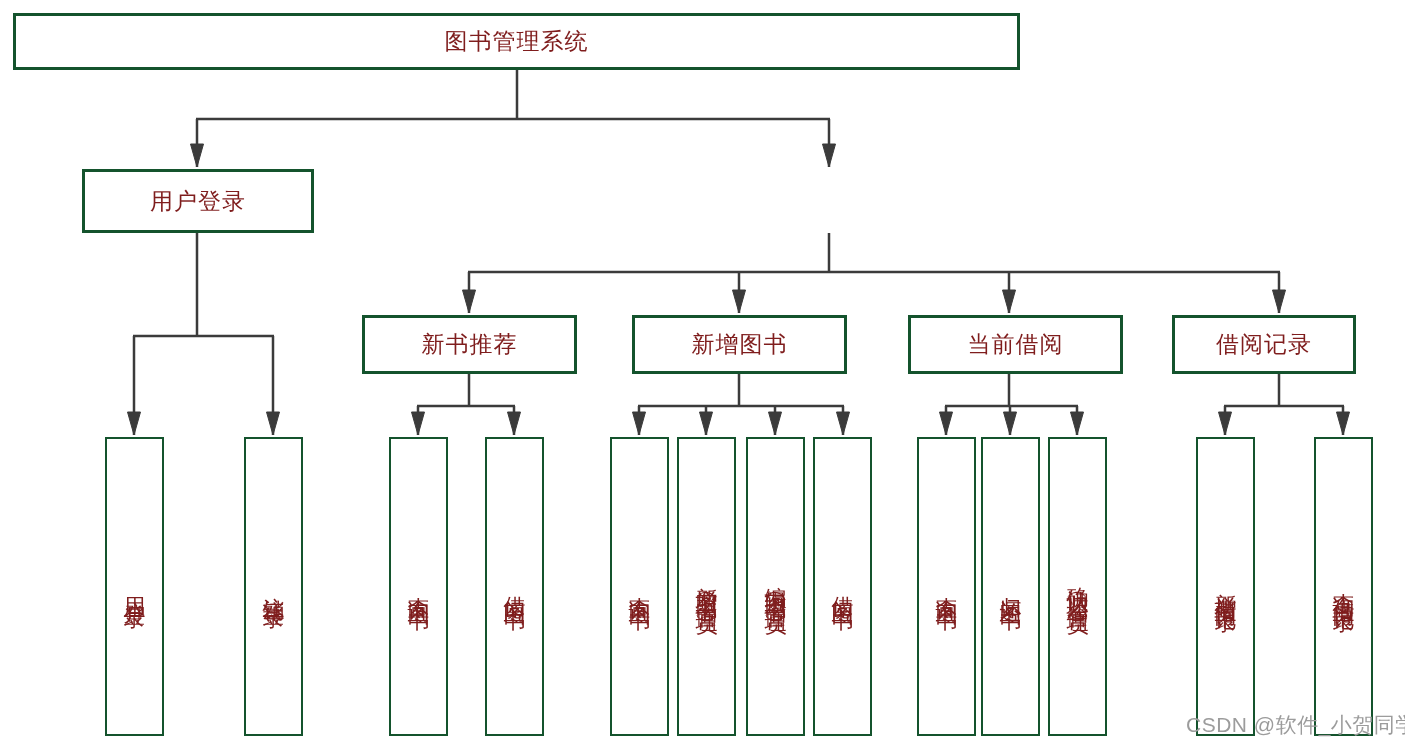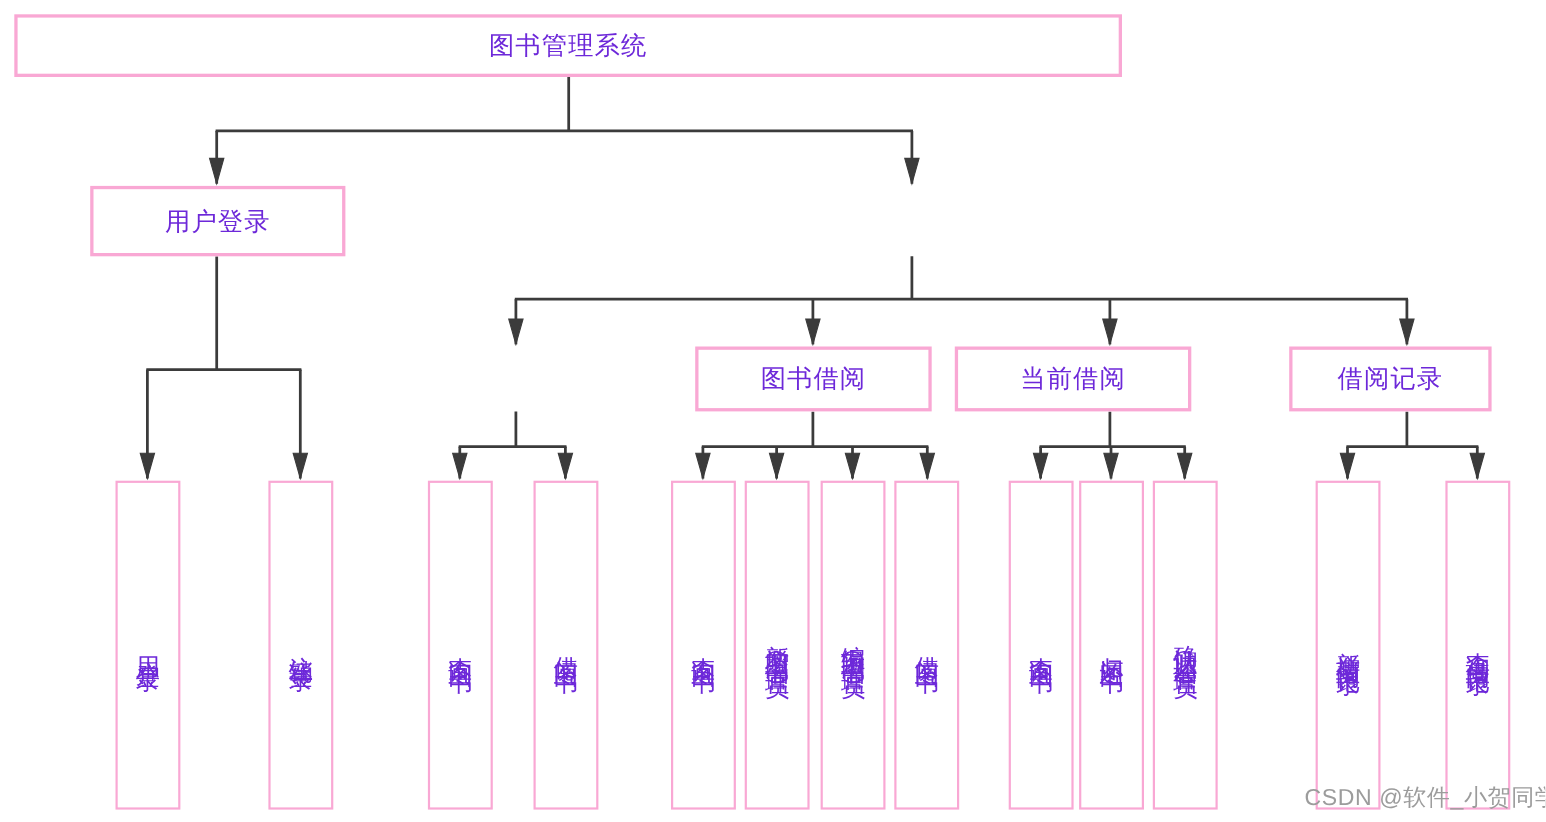--- a/index.html
+++ b/index.html
@@ -20,25 +20,25 @@
     left: 0; top: 0;
     width: 1405px;
     height: 747px;
     z-index: 0;
     pointer-events: none;
   }
   .node {
     position: absolute;
     box-sizing: border-box;
     background: #ffffff;
-    border: 3px solid #f9a8d4;
+    border: 3px solid #14532d;
     display: flex;
     align-items: center;
     justify-content: center;
-    color: #6d28d9;
+    color: #7f1d1d;
     z-index: 1;
   }
   .node.h span {
     font-size: 23px;
     letter-spacing: 1px;
     white-space: nowrap;
   }
   .node.leaf {
     border-width: 2.5px;
   }
@@ -108,24 +108,27 @@
   </svg>
 
   <div class="node h" style="left:13px;top:13px;width:1007px;height:57px">
     <span>图书管理系统</span>
   </div>
 
   <div class="node h" style="left:82px;top:169px;width:232px;height:64px">
     <span>用户登录</span>
   </div>
 
+  <div class="node h" style="left:362px;top:315px;width:215px;height:59px;font-size:22px">
+    <span>新书推荐</span>
+  </div>
   <div class="node h" style="left:632px;top:315px;width:215px;height:59px">
-    <span>图书借阅</span>
+    <span>新增图书</span>
   </div>
-  <div class="node h" style="left:868px;top:315px;width:215px;height:59px">
+  <div class="node h" style="left:908px;top:315px;width:215px;height:59px">
     <span>当前借阅</span>
   </div>
   <div class="node h" style="left:1172px;top:315px;width:184px;height:59px">
     <span>借阅记录</span>
   </div>
 
   <div class="node leaf" style="left:105px;top:437px;width:59px;height:299px">
     <span>用户登录</span>
   </div>
   <div class="node leaf" style="left:244px;top:437px;width:59px;height:299px">

